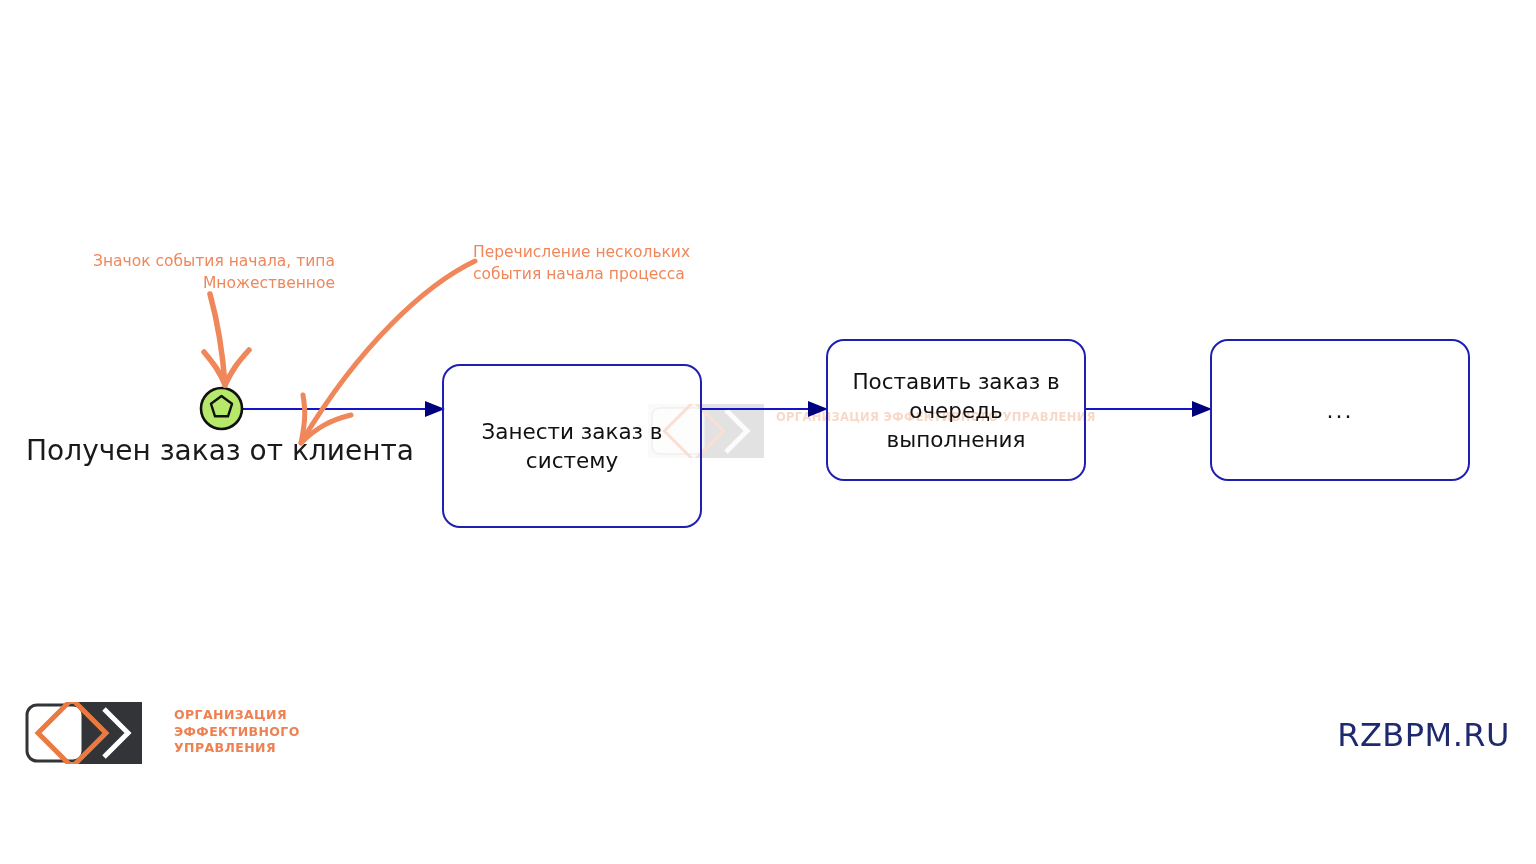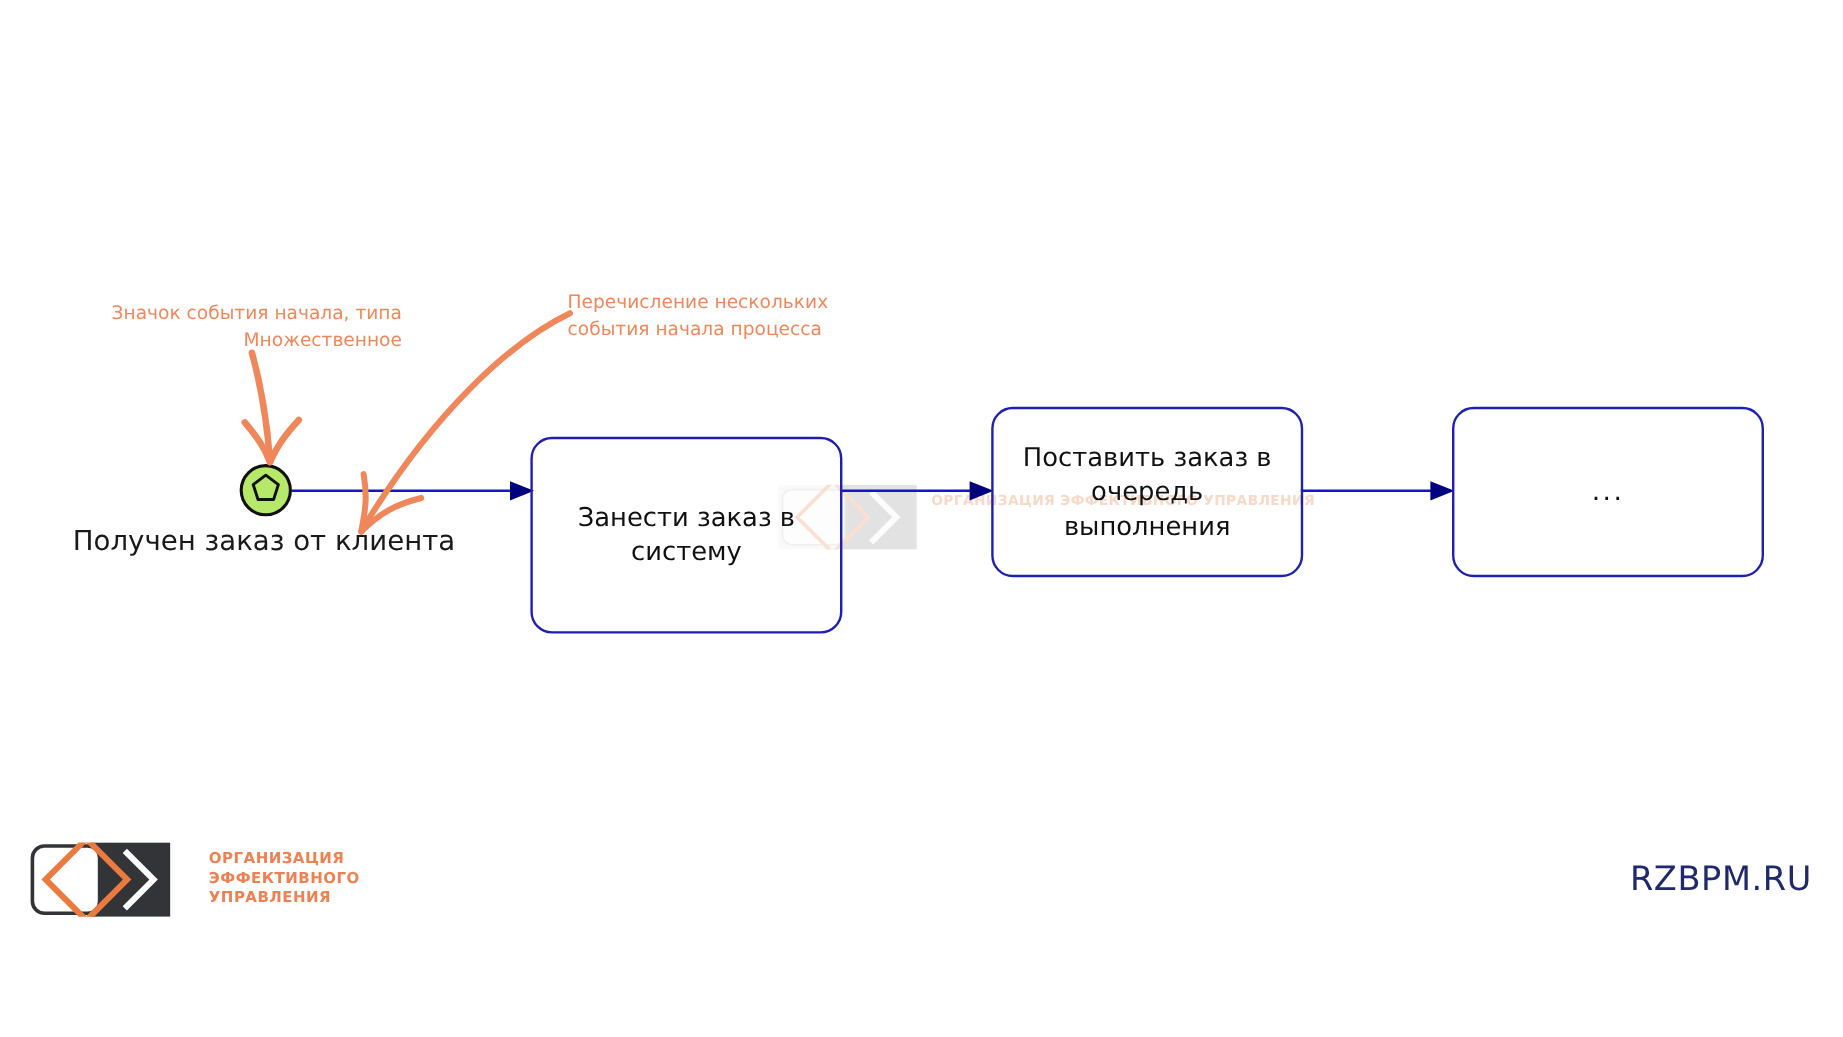--- a/index.html
+++ b/index.html
@@ -60,21 +60,21 @@
     height: 45px;
   }
   .start-event svg { display: block; }
 
   .event-label {
     position: absolute;
     left: 0px;
     top: 438px;
     width: 440px;
     text-align: center;
-    font-size: 23px;
+    font-size: 28px;
     line-height: 26px;
     color: #1a1a1a;
     font-weight: 500;
   }
   .event-label .line { display: block; white-space: nowrap; }
 
   
   .task {
     position: absolute;
     box-sizing: border-box;
@@ -153,21 +153,21 @@
     letter-spacing: 0.4px;
     color: #ef8052;
     white-space: nowrap;
   }
   .logo-text span { display: block; }
 
   .site-url {
     position: absolute;
     right: 26px;
     top: 716px;
-    font-size: 28px;
+    font-size: 32px;
     font-weight: 500;
     letter-spacing: 0.5px;
     color: #1f2a6e;
     white-space: nowrap;
   }
 </style>
 </head>
 <body>
 
 <div class="canvas">

